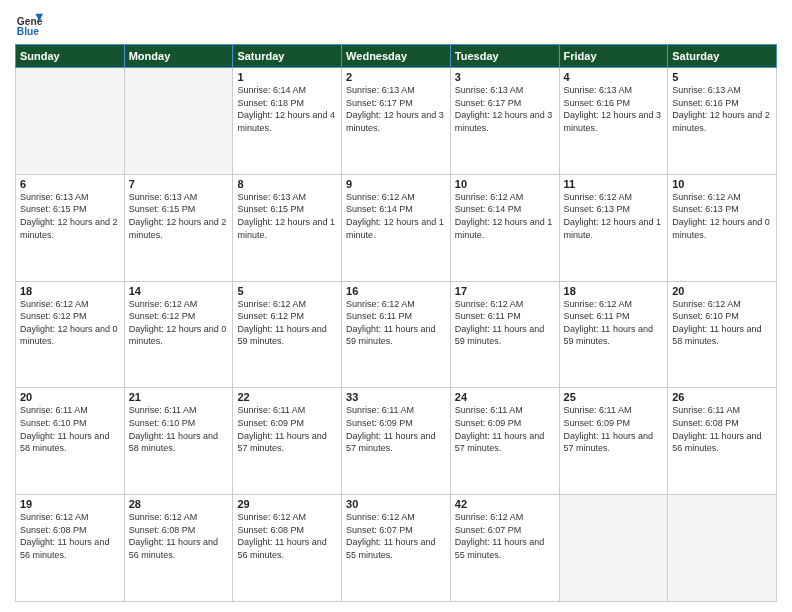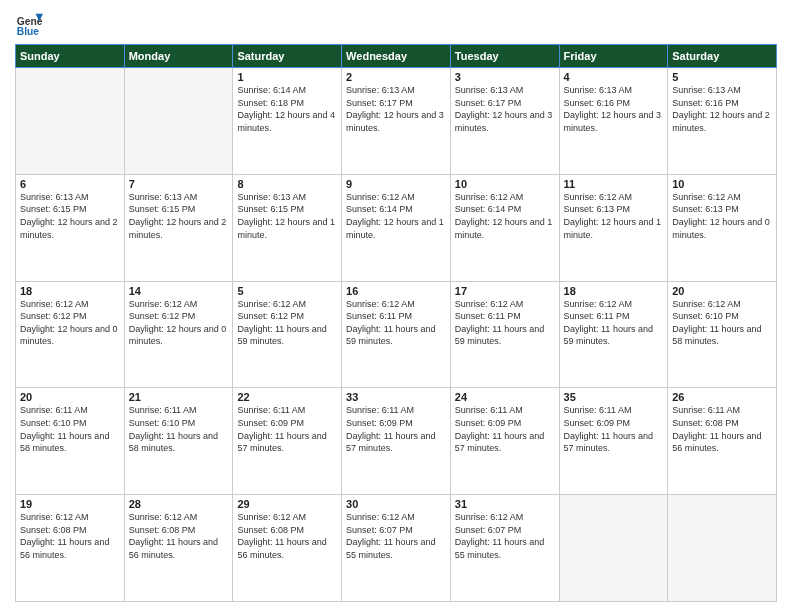--- a/index.html
+++ b/index.html
@@ -264,21 +264,21 @@
 Sunset: 6:09 PM
 Daylight: 11 hours and 57 minutes.</div>
           </td>
           <td>
             <span class="day-num">24</span>
             <div class="day-info" style="white-space: pre-line;">Sunrise: 6:11 AM
 Sunset: 6:09 PM
 Daylight: 11 hours and 57 minutes.</div>
           </td>
           <td>
-            <span class="day-num">35</span>
+            <span class="day-num">25</span>
             <div class="day-info" style="white-space: pre-line;">Sunrise: 6:11 AM
 Sunset: 6:09 PM
 Daylight: 11 hours and 57 minutes.</div>
           </td>
           <td>
             <span class="day-num">26</span>
             <div class="day-info" style="white-space: pre-line;">Sunrise: 6:11 AM
 Sunset: 6:08 PM
 Daylight: 11 hours and 56 minutes.</div>
           </td>
@@ -302,21 +302,21 @@
 Sunset: 6:08 PM
 Daylight: 11 hours and 56 minutes.</div>
           </td>
           <td>
             <span class="day-num">30</span>
             <div class="day-info" style="white-space: pre-line;">Sunrise: 6:12 AM
 Sunset: 6:07 PM
 Daylight: 11 hours and 55 minutes.</div>
           </td>
           <td>
-            <span class="day-num">31</span>
+            <span class="day-num">42</span>
             <div class="day-info" style="white-space: pre-line;">Sunrise: 6:12 AM
 Sunset: 6:07 PM
 Daylight: 11 hours and 55 minutes.</div>
           </td>
           <td class="empty"></td>
           <td class="empty"></td>
         </tr>
       </tbody>
   </table>
 </div>

